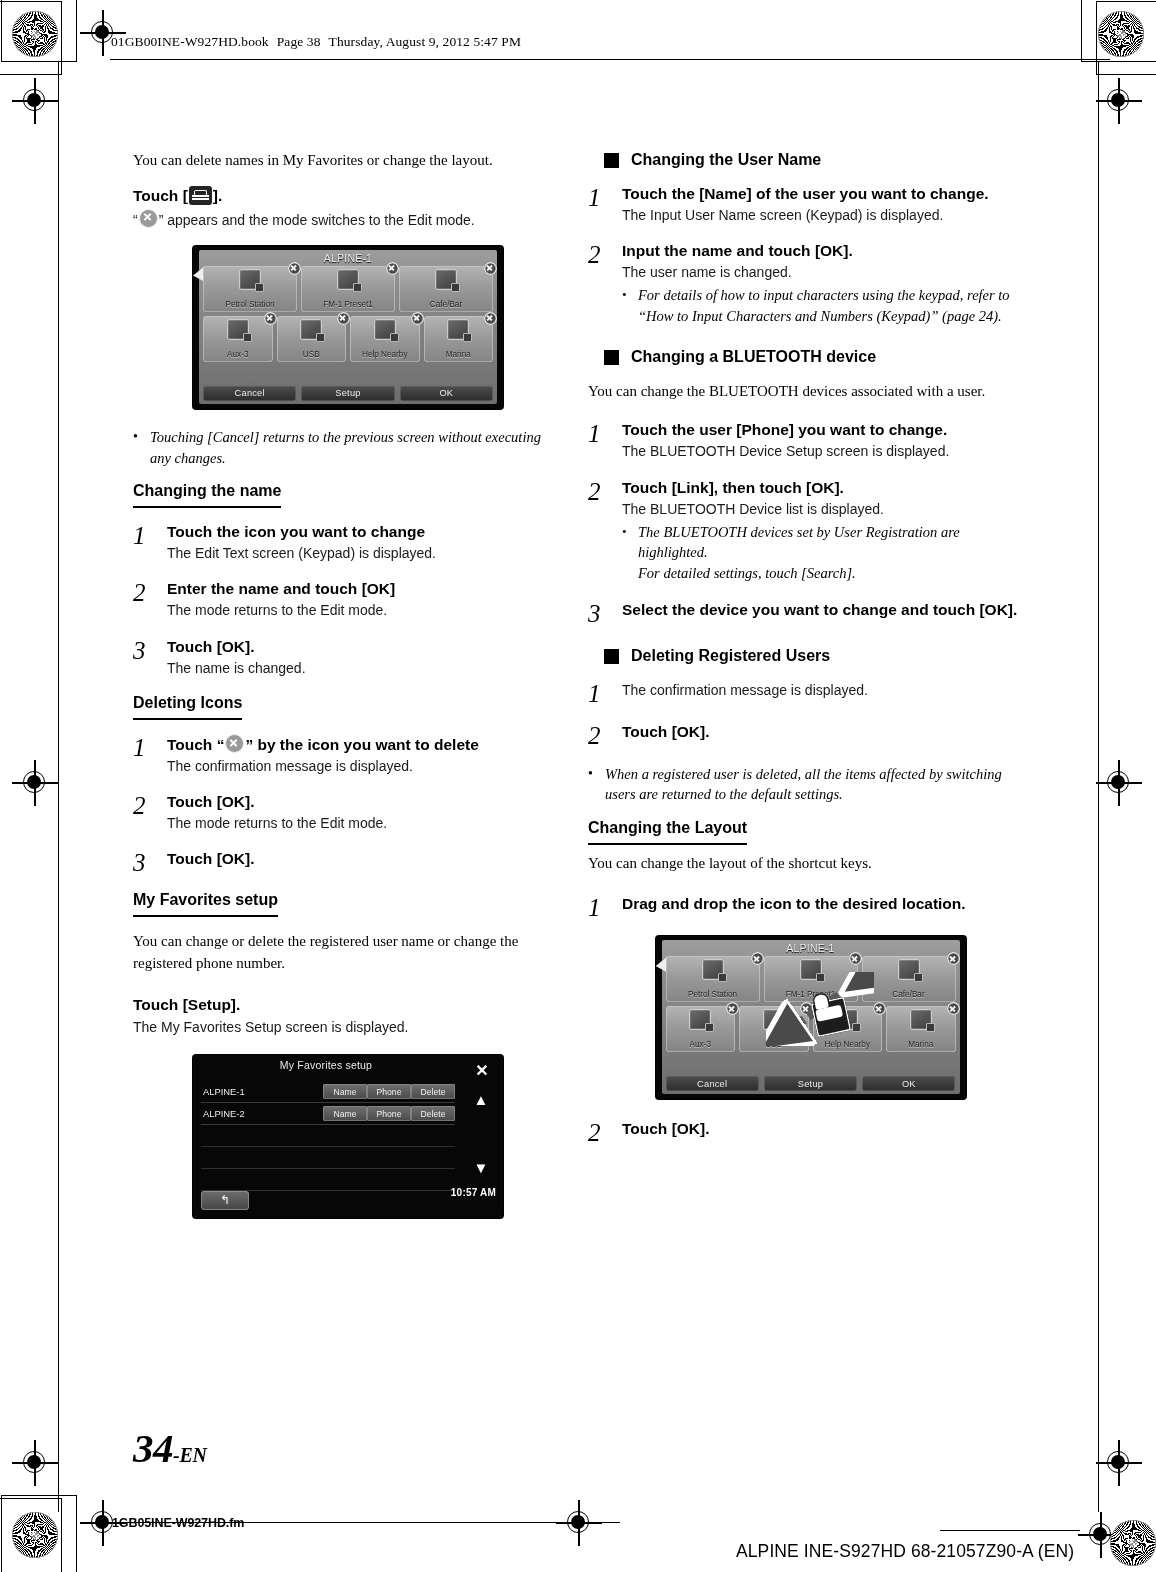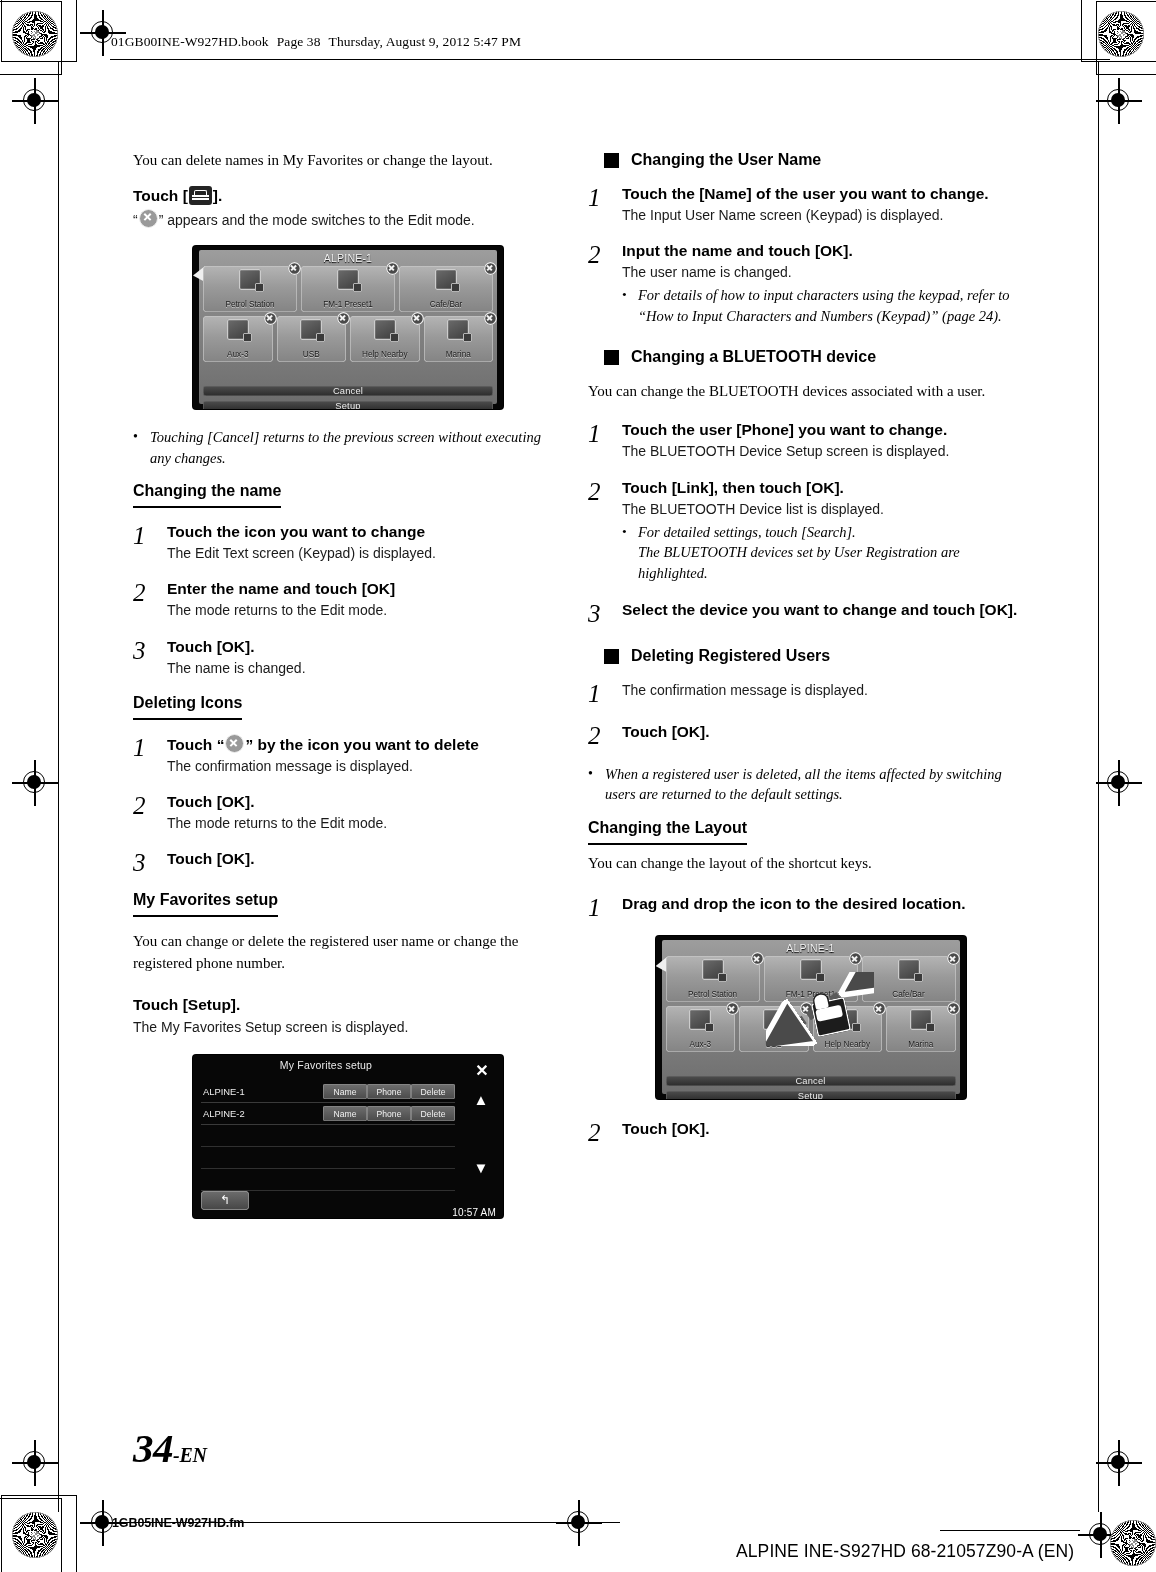--- a/index.html
+++ b/index.html
@@ -117,21 +117,21 @@
   .fav-ic .badge{position:absolute;right:-3px;bottom:-2px;width:9px;height:9px;border-radius:2px;
     background:#3a3a3a;box-shadow:inset 0 0 0 .8px #ddd;}
   .fav-lbl{position:absolute;left:0;right:0;bottom:3px;text-align:center;
     font-family:"Liberation Sans",sans-serif;font-size:8.2px;color:#1d1d1d;
     text-shadow:0 .5px 0 #c9c9c9;white-space:nowrap;overflow:hidden;}
   .fav-del{position:absolute;right:-4px;top:-4px;width:13px;height:13px;border-radius:50%;
     background:#4a4a4a;box-shadow:inset 0 0 0 1.3px #f0f0f0;}
   .fav-del::before,.fav-del::after{content:"";position:absolute;left:2.4px;top:5.4px;width:7px;height:1.6px;background:#f2f2f2;}
   .fav-del::before{transform:rotate(45deg);}
   .fav-del::after{transform:rotate(-45deg);}
-  .fav-btns{position:absolute;left:4px;right:4px;bottom:3px;height:15px;display:flex;gap:5px;flex-direction:column;}
+  .fav-btns{position:absolute;left:4px;right:4px;bottom:3px;height:15px;display:flex;gap:5px;}
   .fav-btn{flex:1;background:linear-gradient(180deg,#4e4e4e,#2b2b2b);border-radius:3px;
     display:flex;align-items:center;justify-content:center;
     font-family:"Liberation Sans",sans-serif;font-size:9.3px;color:#ececec;
     box-shadow:inset 0 0 0 .6px #6a6a6a;letter-spacing:.2px;}
 
   
   .drag-arrow{position:absolute;left:104px;top:32px;width:108px;height:74px;pointer-events:none;}
   .hand{position:absolute;left:152px;top:60px;width:34px;height:34px;
     background:#1c1c1c;border-radius:3px;transform:rotate(-12deg);
     box-shadow:inset 0 0 0 1.4px #fff;}
@@ -156,22 +156,22 @@
     display:flex;align-items:center;justify-content:center;
     font-family:"Liberation Sans",sans-serif;font-size:8.6px;color:#f2f2f2;}
   .su-blank{height:21px;border-bottom:1px solid #303030;}
   .su-up,.su-dn{position:absolute;right:7px;width:30px;height:30px;
     display:flex;align-items:center;justify-content:center;color:#fff;font-size:15px;}
   .su-up{top:30px;}
   .su-dn{top:98px;}
   .su-back{position:absolute;left:8px;bottom:8px;width:48px;height:19px;border-radius:4px;
     background:linear-gradient(180deg,#6d6d6d,#454545);box-shadow:inset 0 0 0 .7px #9b9b9b;
     display:flex;align-items:center;justify-content:center;color:#fff;font-size:12px;}
-  .su-clock{position:absolute;right:7px;bottom:0;font-family:"Liberation Sans",sans-serif;
-    font-size:10px;color:#fff;font-weight:400;letter-spacing:.2px;}
+  .su-clock{position:absolute;right:7px;bottom:20px;font-family:"Liberation Sans",sans-serif;
+    font-size:10px;color:#fff;font-weight:700;letter-spacing:.2px;}
 </style>
 </head>
 <body>
 
 <div class="page">
 
   <div>
 
     <div class="starburst" style="left:12px;top:11px;"></div>
     <div class="cornerbox" style="left:1px;top:-40px;width:74px;height:100px;"></div>
@@ -475,22 +475,22 @@
       </div>
     </div>
     <div class="step">
       <div class="n">2</div>
       <div class="body">
         <div class="sans-b">Touch [Link], then touch [OK].</div>
         <div class="sans-n sub">The BLUETOOTH Device list is displayed.</div>
         <div class="subbullet">
           <div class="bd">•</div>
           <div class="bt">
+            <div class="ital">The BLUETOOTH devices set by User Registration are highlighted.</div>
             <div class="ital">For detailed settings, touch [Search].</div>
-            <div class="ital">The BLUETOOTH devices set by User Registration are highlighted.</div>
           </div>
         </div>
       </div>
     </div>
     <div class="step">
       <div class="n">3</div>
       <div class="body">
         <div class="sans-b">Select the device you want to change and touch [OK].</div>
       </div>
     </div>

